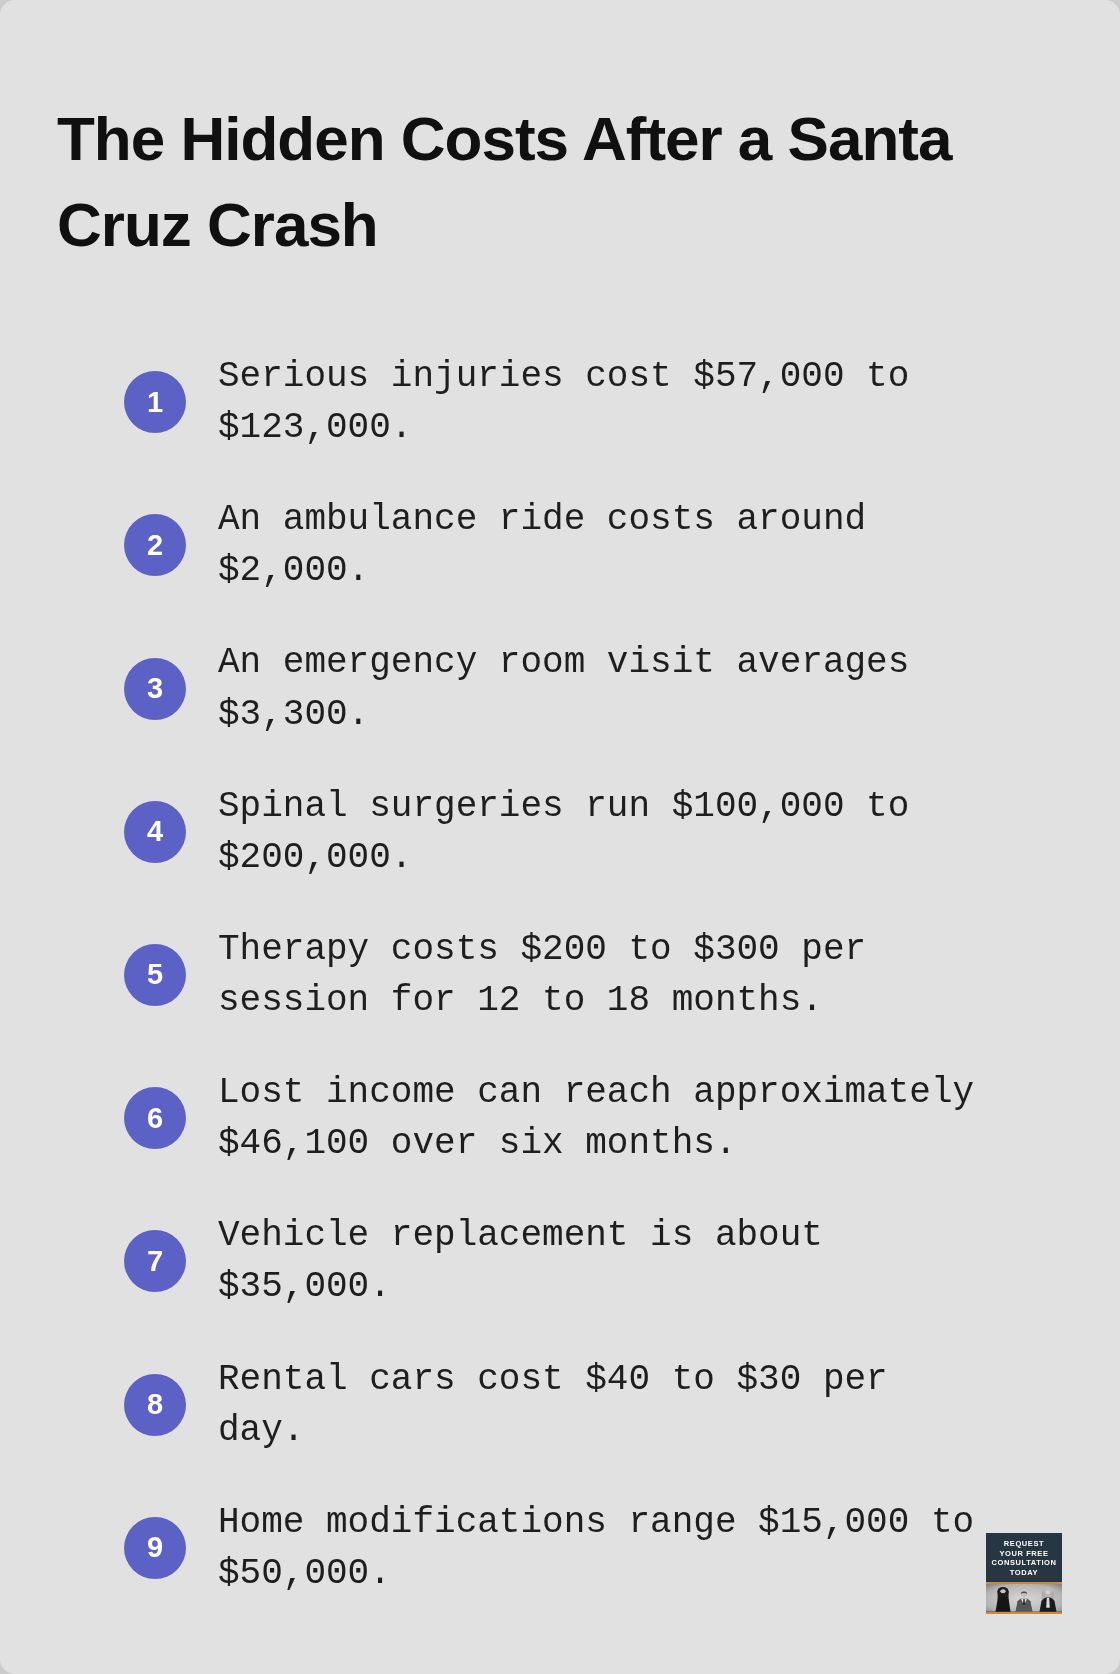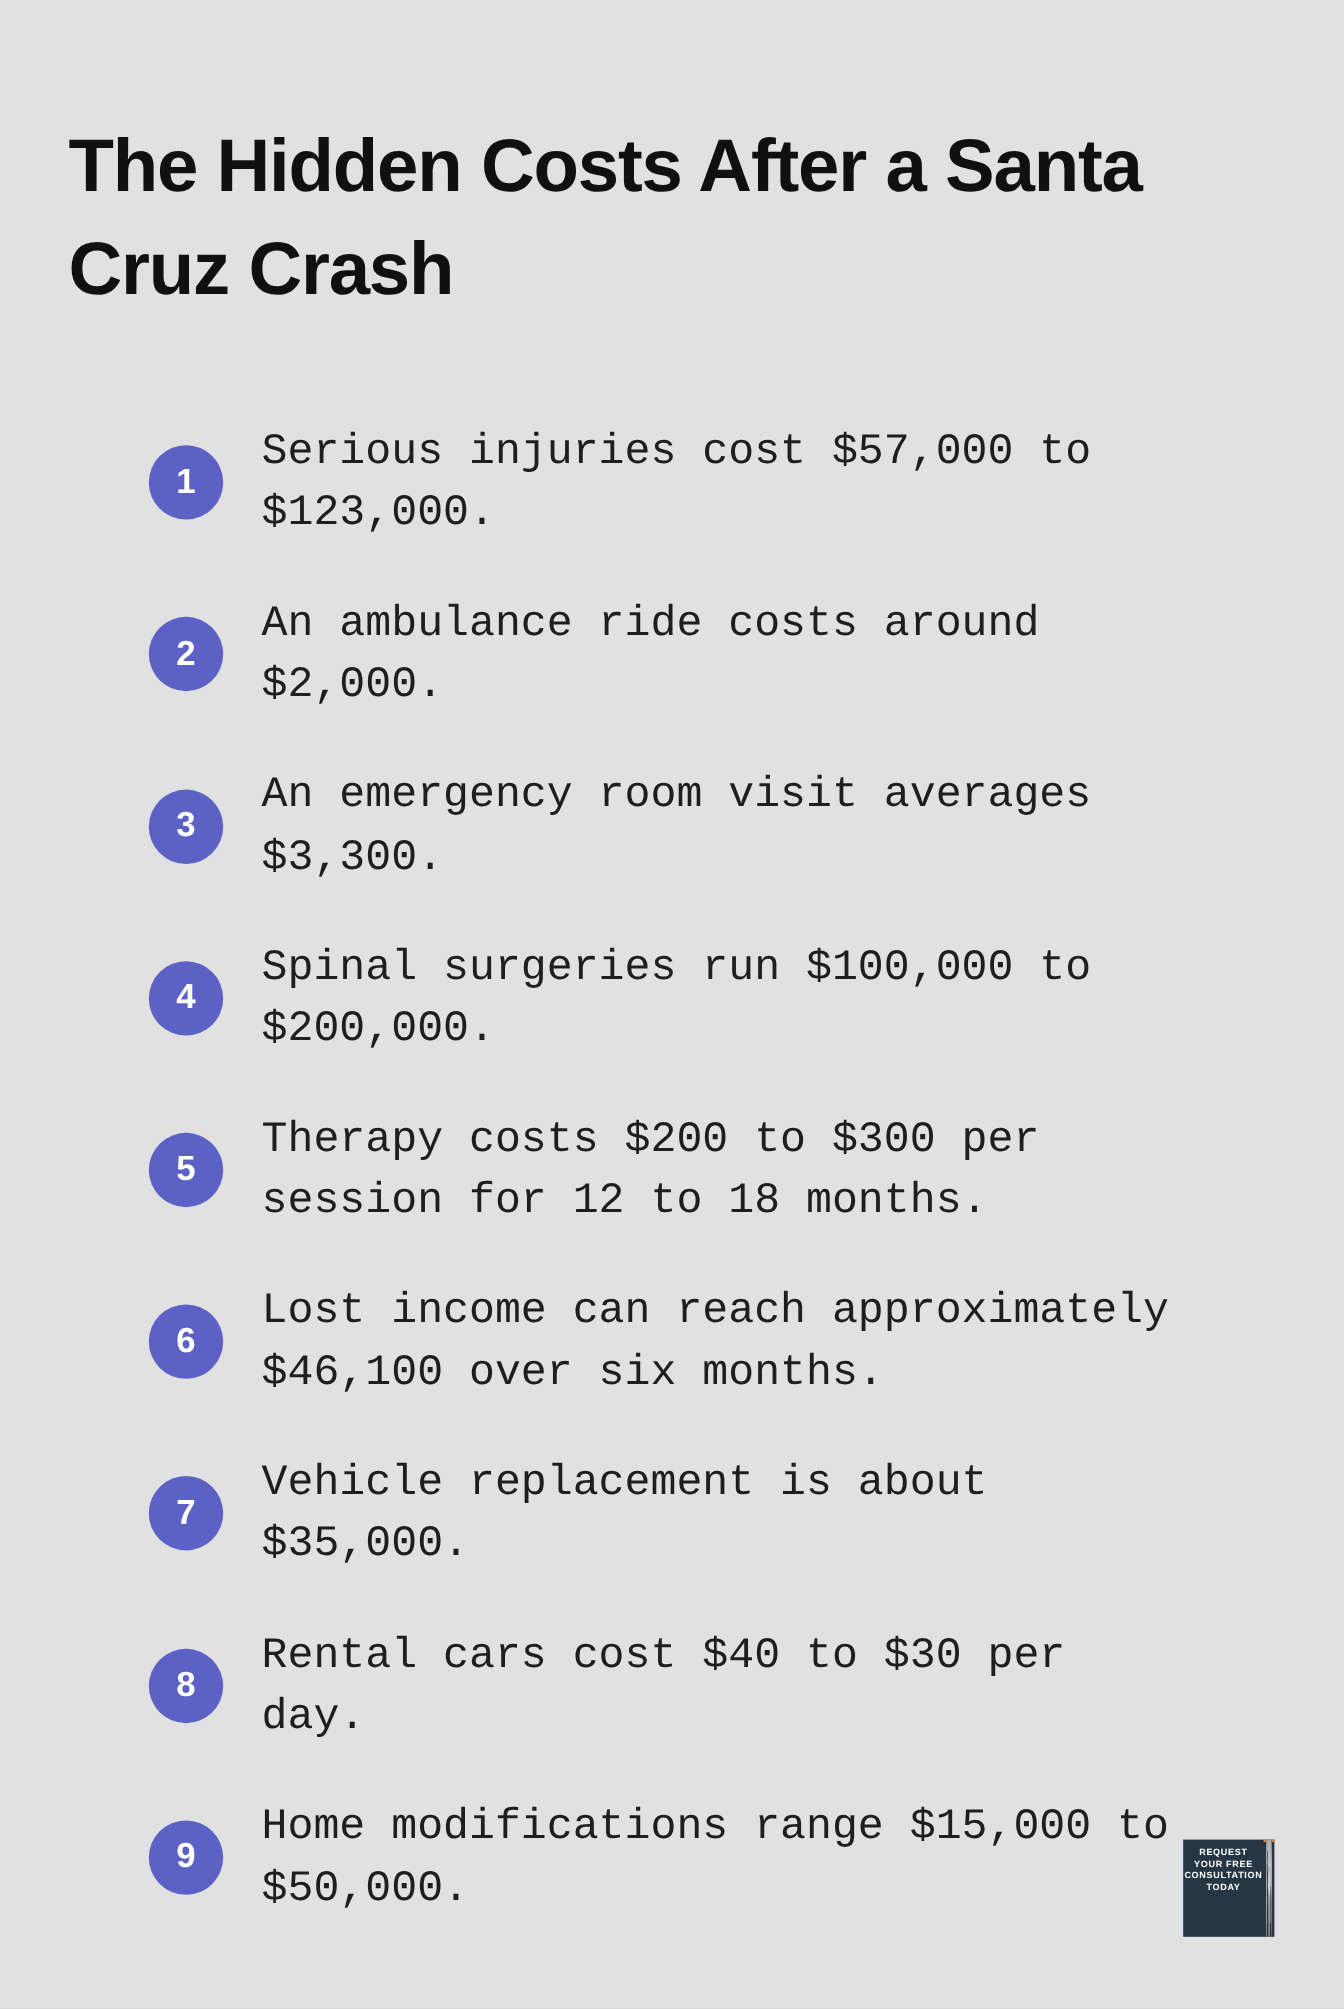--- a/index.html
+++ b/index.html
@@ -16,20 +16,21 @@
   body {
     font-family: "Liberation Sans", "DejaVu Sans", sans-serif;
     background: #cccccc;
   }
   .page {
     position: relative;
     width: 1120px;
     height: 1674px;
     background: var(--page-bg);
     overflow: hidden;
+    border-radius: 15px;
   }
   .title {
     position: absolute;
     left: 57px;
     top: 96px;
     margin: 0;
     width: 960px;
     font-size: 62px;
     font-weight: 700;
     letter-spacing: -1px;
@@ -70,21 +71,21 @@
     max-width: 775px;
     font-family: Liberation Mono, monospace;
   }
   .consult {
     position: absolute;
     left: 986px;
     top: 1533px;
     width: 76px;
     height: 81px;
     display: flex;
-    flex-direction: row;
+    flex-direction: column;
     background: var(--consult-bg);
     cursor: pointer;
     text-decoration: none;
   }
   .consult-lines {
     color: var(--consult-text);
     font-size: 7.5px;
     font-weight: 700;
     letter-spacing: 0.6px;
     line-height: 1.28;

